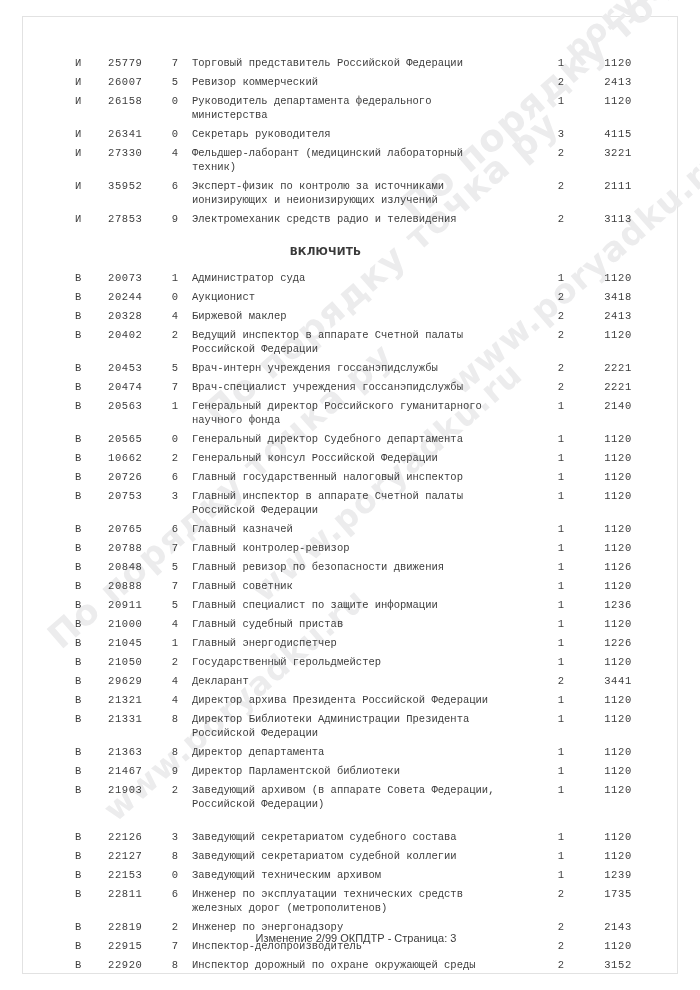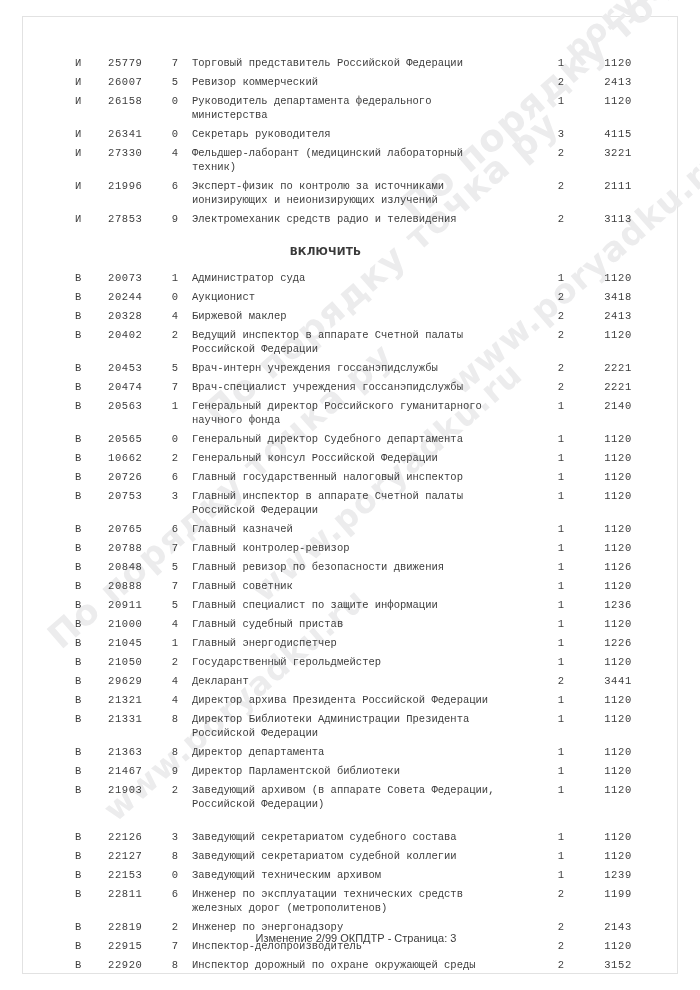--- a/index.html
+++ b/index.html
@@ -172,21 +172,21 @@
       <div class="row" style="top: 146px;">
         <div class="cell c-mark">И</div>
         <div class="cell c-code">27330</div>
         <div class="cell c-check">4</div>
         <div class="cell c-name">Фельдшер-лаборант (медицинский лабораторный<span class="line2">техник)</span></div>
         <div class="cell c-cat">2</div>
         <div class="cell c-val">3221</div>
       </div>
       <div class="row" style="top: 179px;">
         <div class="cell c-mark">И</div>
-        <div class="cell c-code">21996</div>
+        <div class="cell c-code">35952</div>
         <div class="cell c-check">6</div>
         <div class="cell c-name">Эксперт-физик по контролю за источниками<span class="line2">ионизирующих и неионизирующих излучений</span></div>
         <div class="cell c-cat">2</div>
         <div class="cell c-val">2111</div>
       </div>
       <div class="row" style="top: 212px;">
         <div class="cell c-mark">И</div>
         <div class="cell c-code">27853</div>
         <div class="cell c-check">9</div>
         <div class="cell c-name">Электромеханик средств радио и телевидения</div>
@@ -417,21 +417,21 @@
         <div class="cell c-name">Заведующий техническим архивом</div>
         <div class="cell c-cat">1</div>
         <div class="cell c-val">1239</div>
       </div>
       <div class="row" style="top: 887px;">
         <div class="cell c-mark">В</div>
         <div class="cell c-code">22811</div>
         <div class="cell c-check">6</div>
         <div class="cell c-name">Инженер по эксплуатации технических средств<span class="line2">железных дорог (метрополитенов)</span></div>
         <div class="cell c-cat">2</div>
-        <div class="cell c-val">1199</div>
+        <div class="cell c-val">1735</div>
       </div>
       <div class="row" style="top: 920px;">
         <div class="cell c-mark">В</div>
         <div class="cell c-code">22819</div>
         <div class="cell c-check">2</div>
         <div class="cell c-name">Инженер по энергонадзору</div>
         <div class="cell c-cat">2</div>
         <div class="cell c-val">2143</div>
       </div>
       <div class="row" style="top: 939px;">

